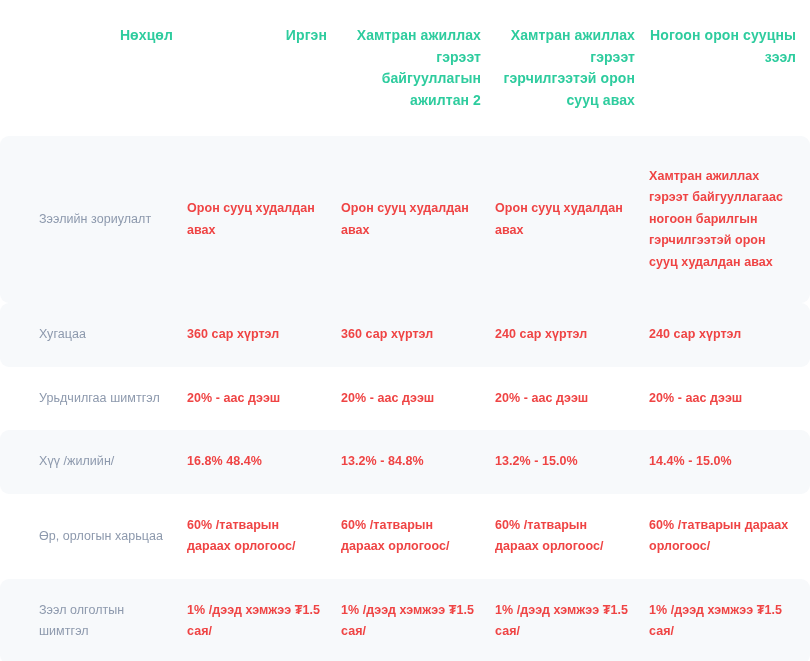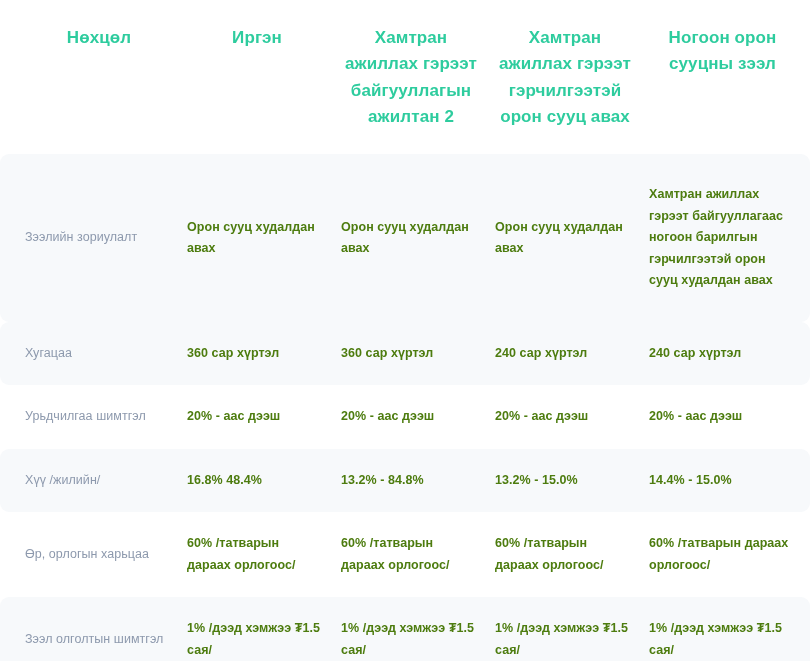--- a/index.html
+++ b/index.html
@@ -27,23 +27,23 @@
   }
 
   
   col.c-label { width: 187px; }
   col.c-col   { width: 154px; }
   col.c-last  { width: 161px; }
 
   
   thead th {
     color: #2ecc9e;
-    font-size: 17px;
+    font-size: 14px;
     font-weight: bold;
-    text-align: center;
+    text-align: right;
     vertical-align: top;
     line-height: 1.55;
     padding: 25px 14px 24px 0;
     letter-spacing: 0.1px;
   }
   thead th.first-col { padding-left: 25px; }
   thead th.data-col { padding-left: 0; }
 
   
   tbody tr td {
@@ -51,26 +51,26 @@
     font-size: 12.5px;
     line-height: 1.72;
     padding-top: 21px;
     padding-bottom: 21px;
     padding-right: 16px;
   }
 
   tbody td.label-cell {
     color: #8d99ad;
     font-weight: normal;
-    padding-left: 25px;
+    padding-left: 39px;
     letter-spacing: 0.05px;
   }
 
   tbody td.value-cell {
-    color: #4d7c0f;
+    color: #ef4444;
     font-weight: bold;
     padding-left: 0;
     letter-spacing: 0.05px;
   }
 
   
   tbody tr.shaded td { background: #f7f9fb; }
   tbody tr.shaded td:first-child {
     border-top-left-radius: 9px;
     border-bottom-left-radius: 9px;

